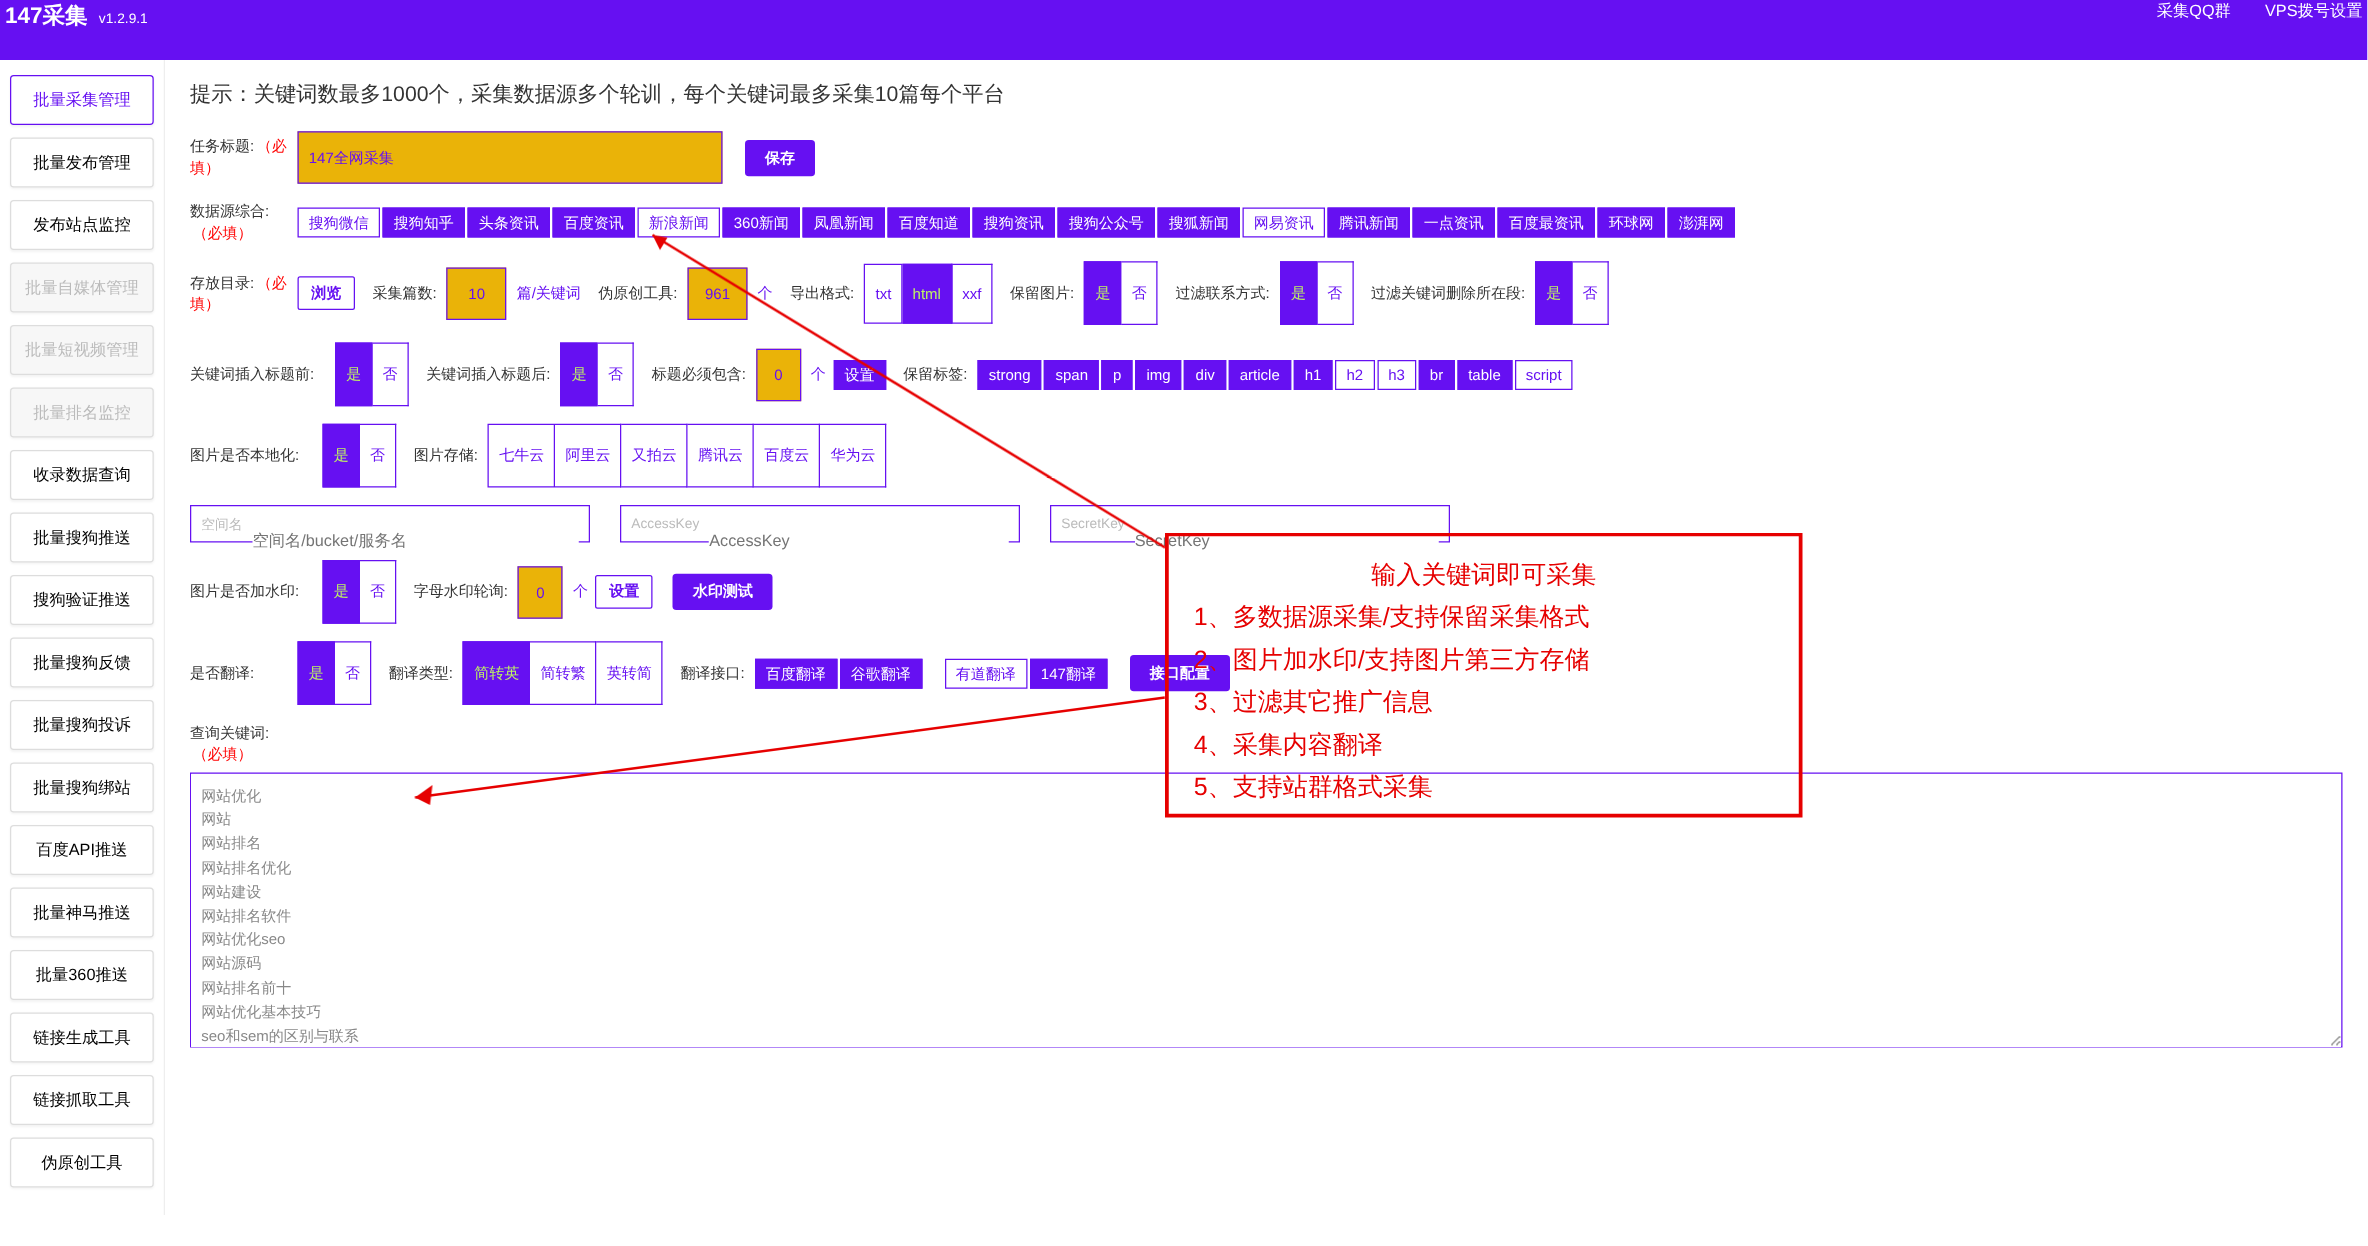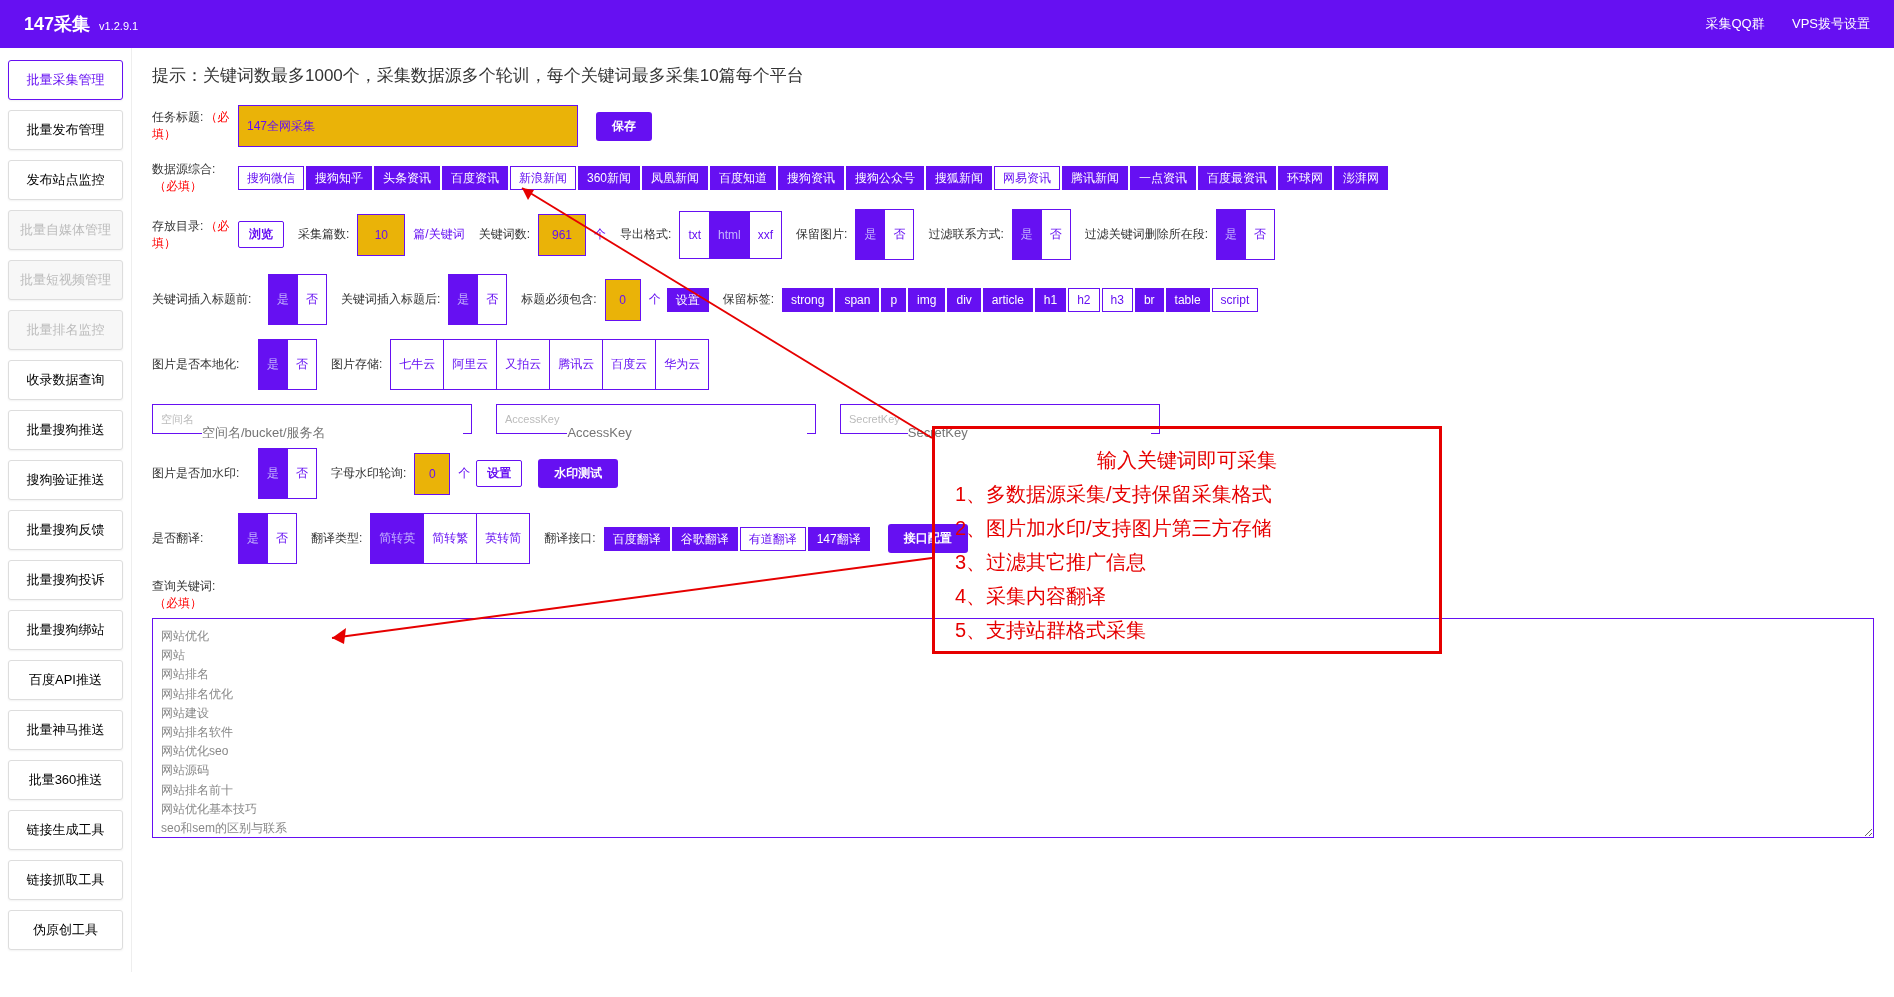--- a/index.html
+++ b/index.html
@@ -1,19 +1,19 @@
 <!DOCTYPE html>
 <html><head>
 <meta charset="utf-8">
 <style>
 * { margin:0; padding:0; box-sizing:border-box; font-family:"Microsoft YaHei",Arial,sans-serif; }
 body { background:#fff; font-size:12px; color:#333; }
 
 
-.topbar { background:#6610f2; color:#fff; height:48px; display:flex; align-items:center; padding:0 24px; justify-content:space-between; }
+.topbar { background:#6610f2; color:#fff; height:48px; display:flex; align-items:flex-start; padding:0 4px; justify-content:space-between; }
 .topbar .brand { font-size:18px; font-weight:bold; }
 .topbar .brand .ver { font-size:11px; font-weight:normal; margin-left:4px; }
 .topbar .links a { color:#fff; text-decoration:none; margin-left:24px; font-size:13px; }
 
 
 .wrap { display:flex; }
 .sidebar { width:132px; padding:12px 8px; border-right:1px solid #eee; }
 .sidebar .navbtn { display:block; width:100%; padding:10px 4px; margin-bottom:10px; background:#fff; border:1px solid #ddd; border-radius:3px; text-align:center; font-size:13px; cursor:pointer; box-shadow:0 1px 2px rgba(0,0,0,0.05); }
 .sidebar .navbtn.active { color:#6610f2; border-color:#6610f2; }
 .sidebar .navbtn.disabled { color:#bbb; background:#f7f7f7; cursor:not-allowed; }
@@ -30,21 +30,21 @@
 .inp.num { width:48px; text-align:center; }
 
 .btn { background:#6610f2; color:#fff; border:none; padding:6px 16px; border-radius:3px; cursor:pointer; font-size:12px;font-weight:bold; }
 .btn.ghost { background:#fff; color:#6610f2; border:1px solid #6610f2; padding:4px 10px; border-radius:2px; }
 
 .tag { display:inline-block; padding:4px 8px; font-size:12px; border:1px solid #6610f2; color:#6610f2; cursor:pointer; line-height:14px; }
 .tag.on { background:#6610f2; color:#fff; }
 
 .seg { display:inline-flex; }
 .seg .opt { border:1px solid #6610f2; padding:16px 8px; font-size:12px; color:#6610f2; cursor:pointer; }
-.seg .opt.on { background:#6610f2; color:#c4b5fd; }
+.seg .opt.on { background:#6610f2; color:#bef264; }
 .seg .opt + .opt { border-left:none; }
 
 .sublbl { font-size:12px; margin-left:8px; margin-right:2px; }
 .unit { font-size:12px; color:#6610f2; margin-left:2px; }
 
 .storebox { border:1px solid #6610f2; padding:4px 8px; display:flex; align-items:center; height:30px; width:320px; }
 .storebox .ph { color:#bbb; font-size:11px; margin-right:8px; }
 .storebox input { border:none; outline:none; flex:1; font-size:13px; color:#888;margin-top:27px; }
 
 .kwarea { width:100%; min-height:220px; border:1px solid #6610f2; padding:8px; font-size:12px; color:#888; line-height:1.6; resize:vertical; font-family:inherit; }
@@ -108,21 +108,21 @@
       <span id="sources"><span class="tag" style="margin-right: 2px;">搜狗微信</span><span class="tag on" style="margin-right: 2px;">搜狗知乎</span><span class="tag on" style="margin-right: 2px;">头条资讯</span><span class="tag on" style="margin-right: 2px;">百度资讯</span><span class="tag" style="margin-right: 2px;">新浪新闻</span><span class="tag on" style="margin-right: 2px;">360新闻</span><span class="tag on" style="margin-right: 2px;">凤凰新闻</span><span class="tag on" style="margin-right: 2px;">百度知道</span><span class="tag on" style="margin-right: 2px;">搜狗资讯</span><span class="tag on" style="margin-right: 2px;">搜狗公众号</span><span class="tag on" style="margin-right: 2px;">搜狐新闻</span><span class="tag" style="margin-right: 2px;">网易资讯</span><span class="tag on" style="margin-right: 2px;">腾讯新闻</span><span class="tag on" style="margin-right: 2px;">一点资讯</span><span class="tag on" style="margin-right: 2px;">百度最资讯</span><span class="tag on" style="margin-right: 2px;">环球网</span><span class="tag on" style="margin-right: 2px;">澎湃网</span></span>
     </div>
 
     
     <div class="row">
       <span class="lbl"><span>存放目录:</span><span class="req">（必填）</span></span>
       <button class="btn ghost">浏览</button>
       <span class="sublbl">采集篇数:</span>
       <input class="inp num" value="10" style="">
       <span class="unit">篇/关键词</span>
-      <span class="sublbl">关键词数:</span>
+      <span class="sublbl">伪原创工具:</span>
       <input class="inp num" value="961" style="">
       <span class="unit">个</span>
       <span class="sublbl">导出格式:</span>
       <span id="fmtseg" class="seg">
           <span class="opt">txt</span>
           <span class="opt on">html</span>
           <span class="opt">xxf</span>
         </span>
       <span class="sublbl">保留图片:</span>
       <span class="seg">
@@ -216,21 +216,21 @@
         <span class="opt on">是</span>
         <span class="opt">否</span>
       </span>
       <span class="sublbl">翻译类型:</span>
       <span id="ttypeseg" class="seg">
           <span class="opt on">简转英</span>
           <span class="opt">简转繁</span>
           <span class="opt">英转简</span>
         </span>
       <span class="sublbl">翻译接口:</span>
-      <span id="tapiseg"><span class="tag on" style="margin-right: 2px;">百度翻译</span><span class="tag on" style="margin-right: 2px;">谷歌翻译</span><span class="tag" style="margin-right: 2px;">有道翻译</span><span class="tag on" style="margin-right: 2px;">147翻译</span></span>
+      <span id="tapiseg"><span class="tag on" style="margin-right: 2px;">百度翻译</span><span class="tag on" style="margin-right: 18px;">谷歌翻译</span><span class="tag" style="margin-right: 2px;">有道翻译</span><span class="tag on" style="margin-right: 2px;">147翻译</span></span>
       <button class="btn" style="margin-left:10px">接口配置</button>
     </div>
 
     
     <div class="row" style="margin-bottom:6px;">
       <span class="lbl"><span>查询关键词:</span><span class="req">（必填）</span></span>
     </div>
     <textarea class="kwarea" id="kwarea" style="">网站优化
 网站
 网站排名

